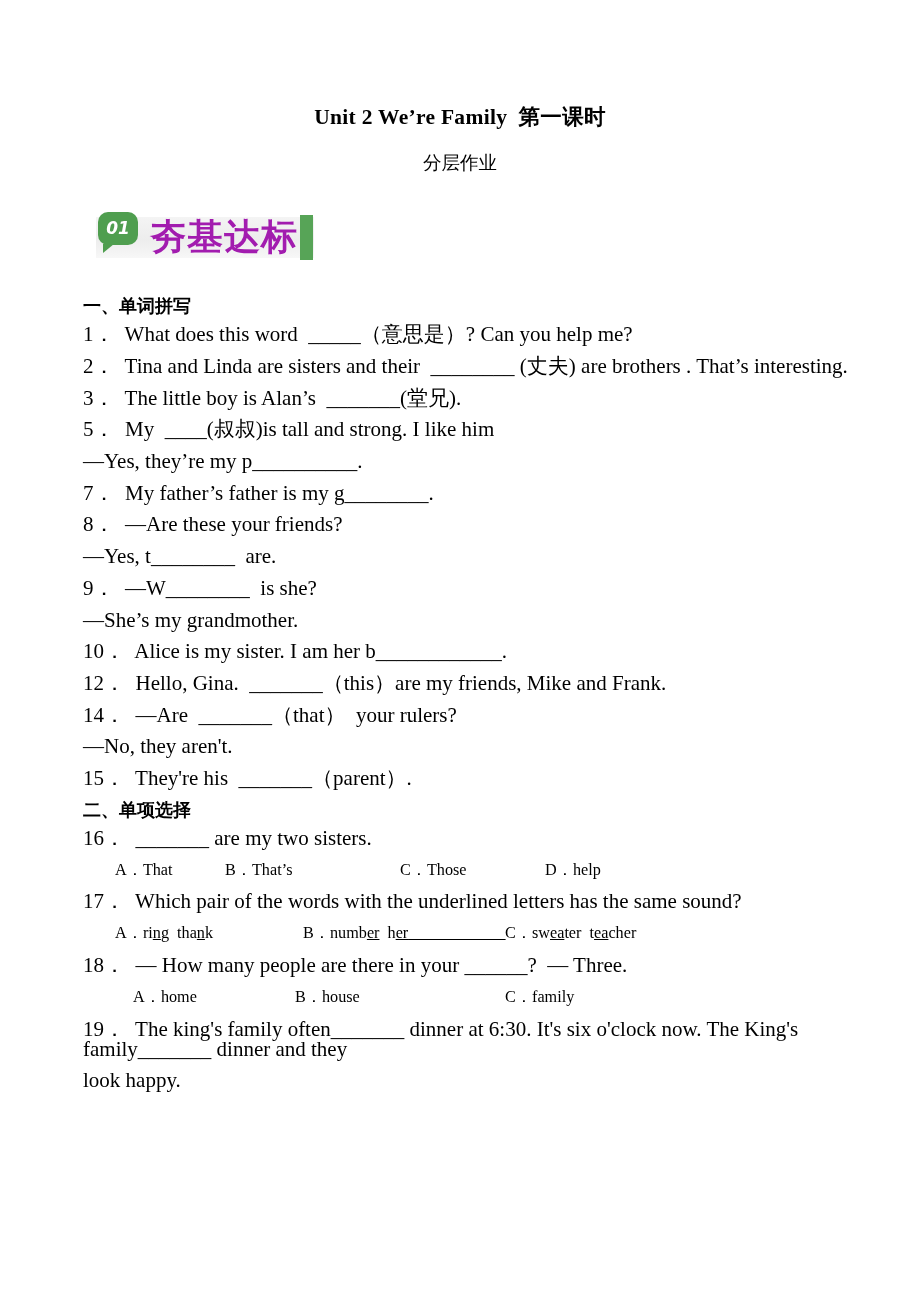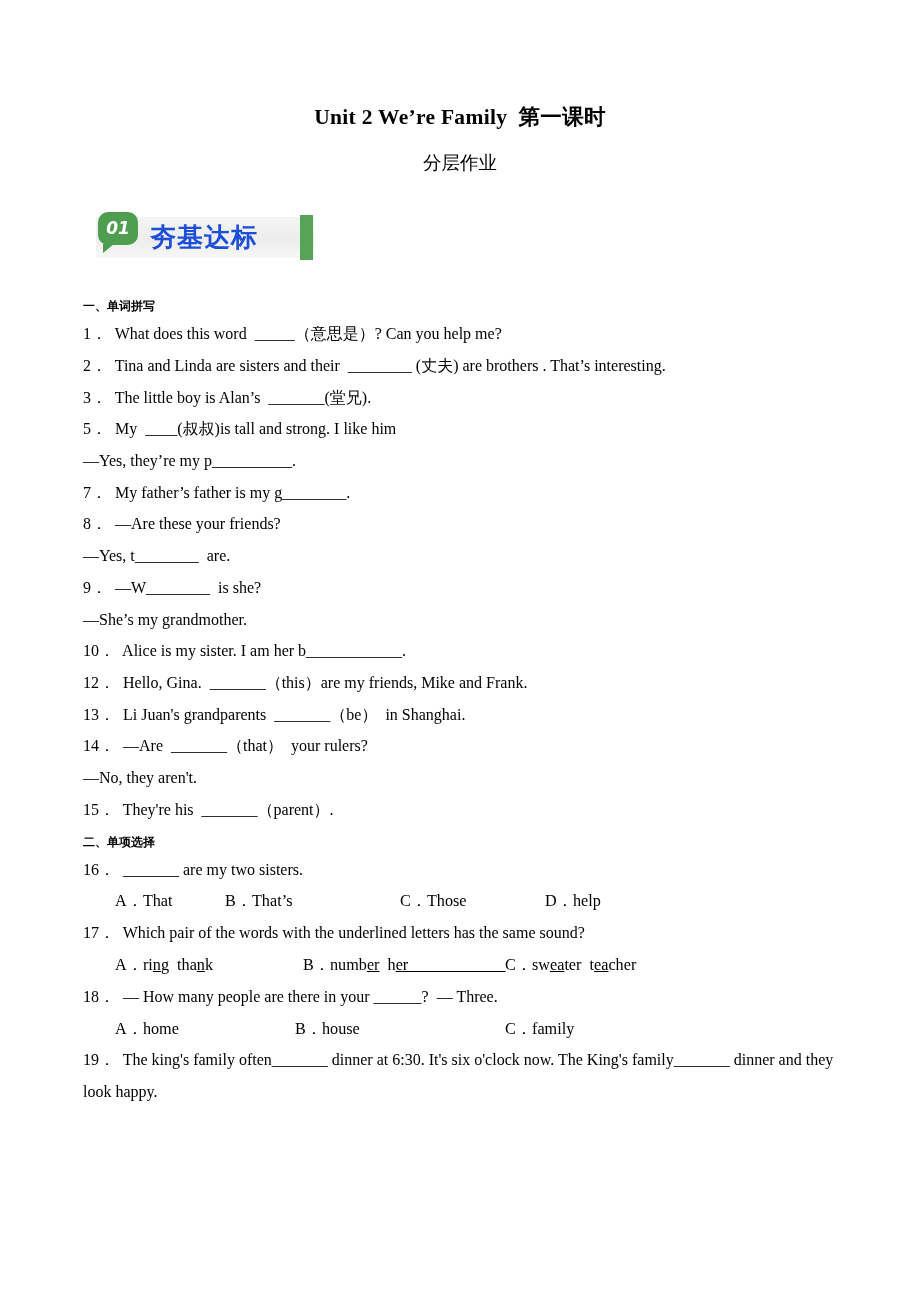--- a/index.html
+++ b/index.html
@@ -94,23 +94,23 @@
     font-weight: bold;
     font-size: 17px;
     font-style: italic;
   }
   .banner-text {
     position: absolute;
     left: 58px;
     top: 6px;
     font-family: "DejaVu Sans", "Liberation Sans", sans-serif;
     font-weight: bold;
-    font-size: 26px;
+    font-size: 36px;
     line-height: 38px;
-    color: #1d4ed8;
+    color: #a21caf;
     letter-spacing: 1px;
   }
   .banner-bar {
     position: absolute;
     left: 208px;
     top: 3px;
     width: 13px;
     height: 45px;
     background: #57a457;
   }
@@ -118,28 +118,28 @@
   
   .content {
     position: absolute;
     left: 83px;
     top: 296px;
     width: 790px;
   }
   .sec-head {
     font-family: "DejaVu Sans", "Liberation Sans", sans-serif;
     font-weight: bold;
-    font-size: 12px;
+    font-size: 18px;
     line-height: 20px;
     margin: 0 0 8px 0;
   }
   .sec-head.second { margin-top: 4px; }
 
   .q {
-    font-size: 16px;
+    font-size: 21px;
     line-height: 20px;
     margin: 0 0 11.8px 0;
     white-space: pre-wrap;
   }
   .q.cont { margin-bottom: 11.5px; }
 
   .opts {
     font-size: 16.2px;
     line-height: 20px;
     margin: 0 0 11.8px 0;
@@ -183,21 +183,20 @@
     <div class="q">3．  The little boy is Alan’s  _______(堂兄).</div>
     <div class="q">5．  My  ____(叔叔)is tall and strong. I like him</div>
     <div class="q cont">—Yes, they’re my p__________.</div>
     <div class="q">7．  My father’s father is my g________.</div>
     <div class="q">8．  —Are these your friends?</div>
     <div class="q cont">—Yes, t________  are.</div>
     <div class="q">9．  —W________  is she?</div>
     <div class="q cont">—She’s my grandmother.</div>
     <div class="q">10．  Alice is my sister. I am her b____________.</div>
     <div class="q">12．  Hello, Gina.  _______（this）are my friends, Mike and Frank.</div>
-    <div class="q">13．  Li Juan's grandparents  _______（be）  in Shanghai.</div>
     <div class="q">14．  —Are  _______（that）  your rulers?</div>
     <div class="q cont">—No, they aren't.</div>
     <div class="q">15．  They're his  _______（parent）.</div>
 
     <div class="sec-head second">二、单项选择</div>
 
     <div class="q">16．  _______ are my two sisters.</div>
     <div class="opts mc-list">
       <span class="opt" style="left:32px">A．That</span>
       <span class="opt" style="left:142px">B．That’s</span>
@@ -207,21 +206,21 @@
 
     <div class="q">17．  Which pair of the words with the underlined letters has the same sound?</div>
     <div class="opts mc-list">
       <span class="opt" style="left:32px"><span>A．</span><span>ri</span><span class="u">n</span><span>g  tha</span><span class="u">n</span><span>k</span></span>
       <span class="opt" style="left:220px"><span>B．</span><span>numb</span><span class="u">er</span><span>  h</span><span class="u">er</span><span class="u">____________</span></span>
       <span class="opt" style="left:422px"><span>C．</span><span>sw</span><span class="u">ea</span><span>ter  t</span><span class="u">ea</span><span>cher</span></span>
     </div>
 
     <div class="q">18．  — How many people are there in your ______?  — Three.</div>
     <div class="opts mc-list">
-      <span class="opt" style="left:32px">A．home</span>
+      <span class="opt" style="left:50px">A．home</span>
       <span class="opt" style="left:212px">B．house</span>
       <span class="opt" style="left:422px">C．family</span>
     </div>
 
     <div class="q">19．  The king's family often_______ dinner at 6:30. It's six o'clock now. The King's family_______ dinner and they</div>
     <div class="q">look happy.</div>
 
   </div>
 </div>
 

